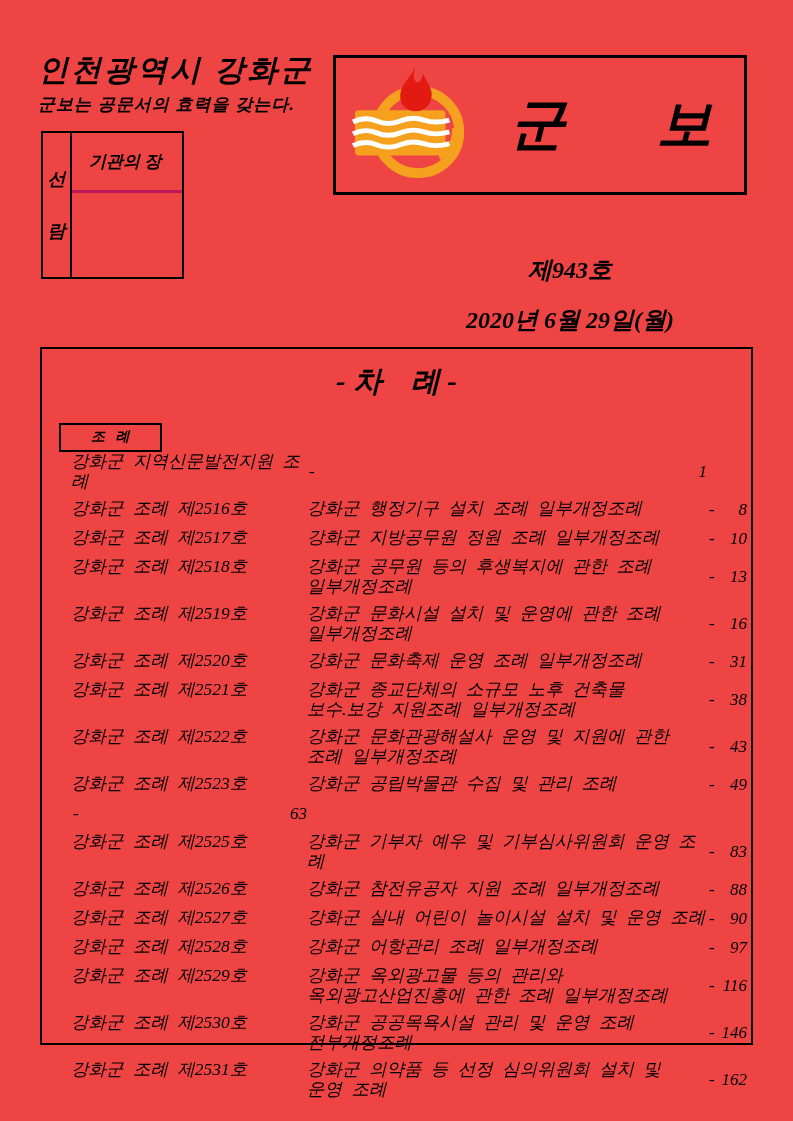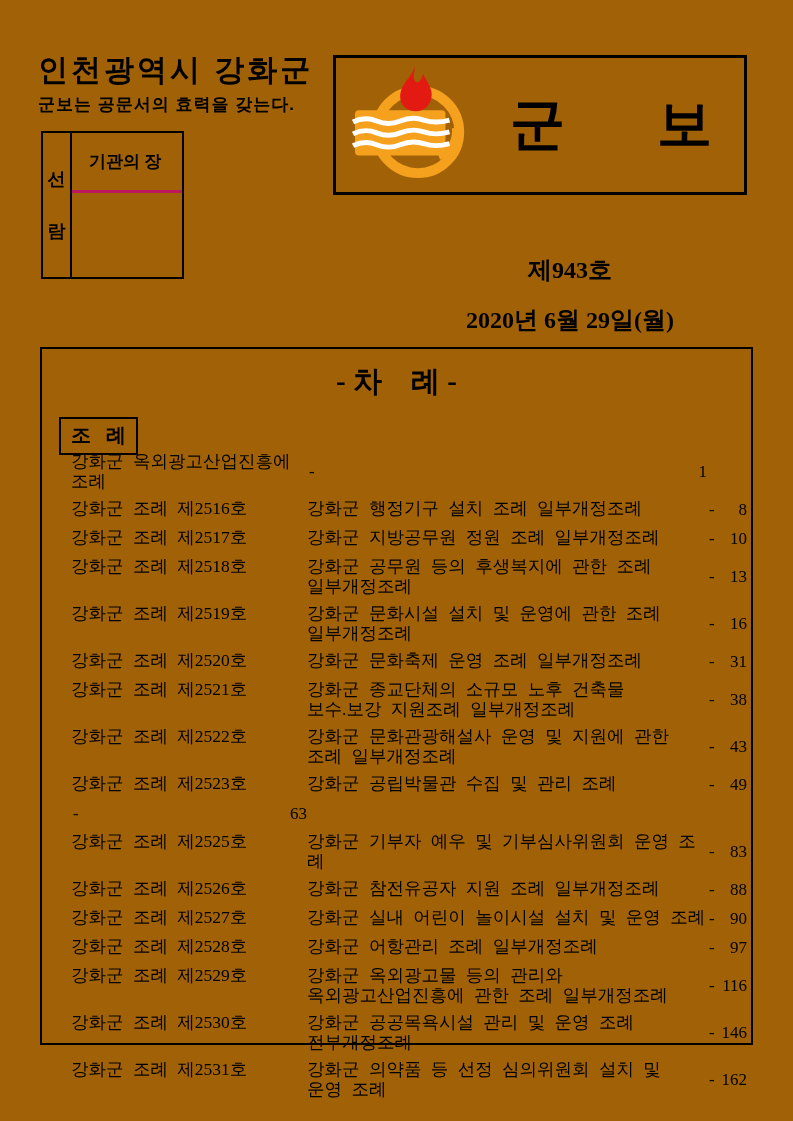--- a/index.html
+++ b/index.html
@@ -1,20 +1,20 @@
 <!DOCTYPE html>
 <html><head>
 <meta charset="utf-8">
 <style>
   * { margin: 0; padding: 0; box-sizing: border-box; }
   html, body { background: #ffffff; }
   body { width: 793px; height: 1121px; position: relative; overflow: hidden;
          font-family: "Liberation Serif", serif; color: #000; }
 
-  .page { position: absolute; inset: 0; background: #a16207; }
+  .page { position: absolute; inset: 0; background: #ef4444; font-style: italic; }
 
   
   .agency-title { position: absolute; left: 38px; top: 50px;
     font-family: "Liberation Sans", sans-serif; font-weight: 800;
     font-size: 30px; letter-spacing: 3px; white-space: pre; }
   .tagline { position: absolute; left: 38px; top: 93px;
     font-family: "Liberation Sans", sans-serif; font-weight: 700;
     font-size: 17px; letter-spacing: 1px; white-space: pre; }
 
   
@@ -43,23 +43,23 @@
   .issue-block { position: absolute; left: 420px; top: 237px; width: 300px;
     text-align: center; font-weight: 700; }
   .issue-no { font-size: 24px; line-height: 27px; white-space: pre; margin-top: 20px; }
   .issue-date { font-size: 24px; margin-top: 20px; white-space: pre; }
 
   
   .toc-box { position: absolute; left: 40px; top: 347px;
     width: 713px; height: 698px; border: 2px solid #000; }
   .toc-title { position: absolute; top: 13px; left: 0; width: 100%;
     text-align: center; font-weight: 700; font-size: 29px; white-space: pre; }
-  .section-box { position: absolute; left: 17px; top: 68px;
-    display: inline-block; border: 2px solid #000; padding: 3px 10px 4px;
-    font-weight: 700; font-size: 20px; white-space: pre; }
+  .section-box { position: absolute; left: 17px; top: 74px;
+    display: inline-block; border: 2px solid #000; padding: 3px 30px 4px;
+    font-weight: 700; font-size: 14px; white-space: pre; }
   .toc-rows { position: absolute; left: 29px; top: 102px; width: 676px; }
   .toc-row { display: grid; grid-template-columns: 236px 400px 1fr;
     align-items: start; margin-bottom: 7px;
     font-size: 17.5px; line-height: 20px; word-spacing: 5px; }
   .toc-number { white-space: pre; }
   .toc-item-title { white-space: pre-line; }
   .toc-page { align-self: center; display: flex; align-items: center;
     justify-content: space-between; font-size: 17px; word-spacing: 0;
     padding-top: 2px; }
   .toc-page .leader { padding-left: 2px; }
@@ -109,21 +109,21 @@
     <div class="issue-date">2020년 6월 29일(월)</div>
   </div>
 
   <div class="toc-box">
     <div class="toc-title">- 차    례 -</div>
     <div class="section-box">조   례</div>
 
     <div class="toc-rows">
 
       <div class="toc-row">
-        <span class="toc-item-title">강화군 옥외광고산업진흥에 조례</span>
+        <span class="toc-item-title">강화군 지역신문발전지원 조례</span>
         <span class="toc-page">
             <span class="leader">-</span>
             <span>1</span>
           </span>
       </div>
 
       <div class="toc-row">
         <span class="toc-number">강화군 조례 제2516호</span>
         <span class="toc-item-title">강화군 행정기구 설치 조례 일부개정조례</span>
         <span class="toc-page">

